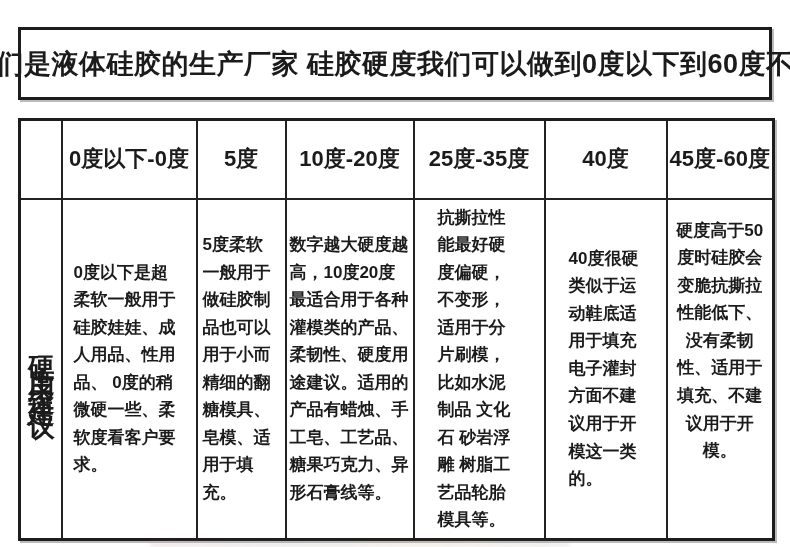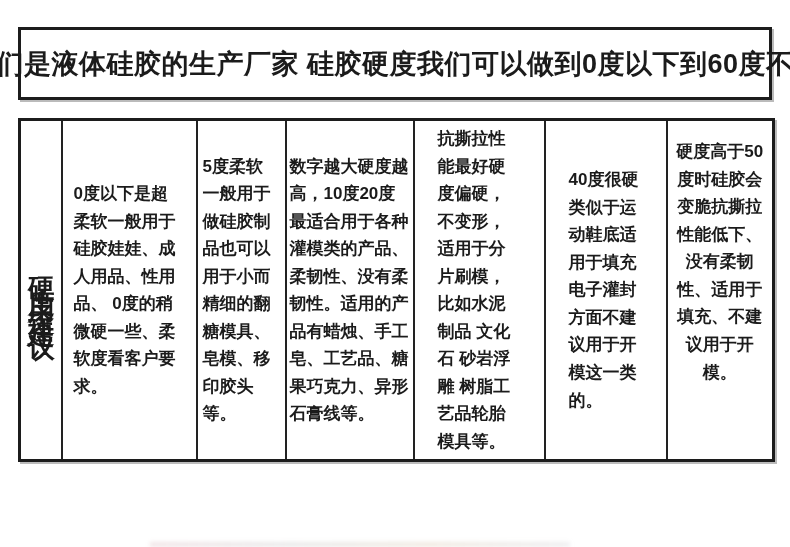--- a/index.html
+++ b/index.html
@@ -112,27 +112,36 @@
     <colgroup>
       <col style="width:42px">
       <col style="width:135px">
       <col style="width:89px">
       <col style="width:128px">
       <col style="width:131px">
       <col style="width:122px">
       <col style="width:107px">
     </colgroup>
     <tbody>
+      <tr class="header-row">
+        <th></th>
+        <th>0度以下-0度</th>
+        <th>5度</th>
+        <th>10度-20度</th>
+        <th>25度-35度</th>
+        <th>40度</th>
+        <th>45度-60度</th>
+      </tr>
       <tr class="body-row">
         <td class="row-label-cell">
           <span class="row-label-text">硬度用途建议</span>
         </td>
         <td class="body-cell pad-col1">0度以下是超柔软一般用于硅胶娃娃、成人用品、性用品、 0度的稍微硬一些、柔软度看客户要求。</td>
-        <td class="body-cell pad-col2">5度柔软 一般用于做硅胶制品也可以用于小而精细的翻糖模具、皂模、移印胶头等。</td>
-        <td class="body-cell pad-col3">数字越大硬度越高，10度20度最适合用于各种灌模类的产品、柔韧性、没有柔韧性。适用的产品有蜡烛、手工皂、工艺品、糖果巧克力、异形石膏线等。</td>
+        <td class="body-cell pad-col2">5度柔软 一般用于做硅胶制品也可以用于小而精细的翻糖模具、皂模、适用于填充。</td>
+        <td class="body-cell pad-col3">数字越大硬度越高，10度20度最适合用于各种灌模类的产品、柔韧性、硬度用途建议。适用的产品有蜡烛、手工皂、工艺品、糖果巧克力、异形石膏线等。</td>
         <td class="body-cell">抗撕拉性能最好硬度偏硬，不变形，适用于分片刷模，比如水泥制品 文化石 砂岩浮雕 树脂工艺品轮胎模具等。</td>
         <td class="body-cell pad-col5">40度很硬类似于运动鞋底适用于填充电子灌封方面不建议用于开模这一类的。</td>
         <td class="body-cell pad-col6">硬度高于50度时硅胶会变脆抗撕拉性能低下、没有柔韧性、适用于填充、不建议用于开模。</td>
       </tr>
     </tbody>
   </table>
 
   <div class="bottom-artifact"></div>
 </div>
 

